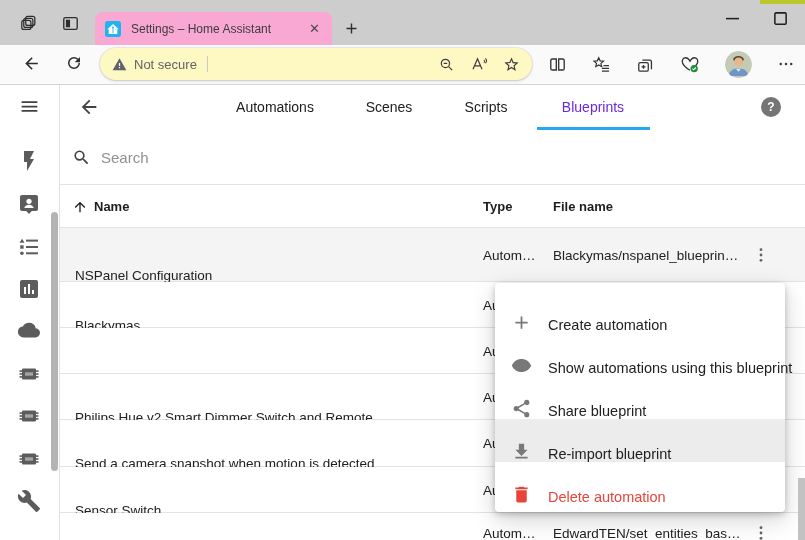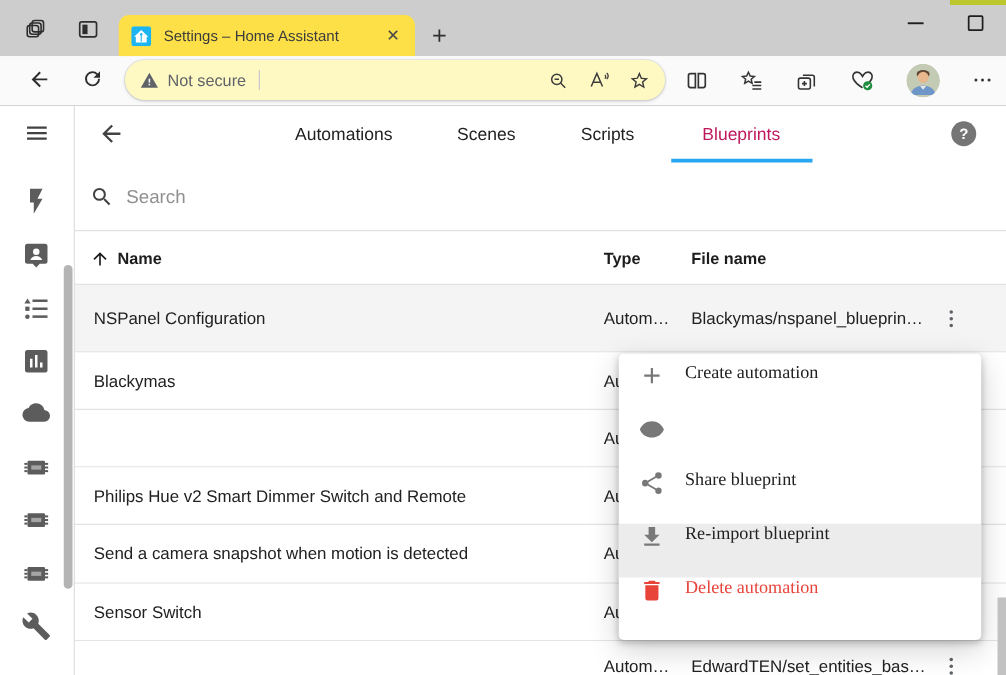--- a/index.html
+++ b/index.html
@@ -9,21 +9,21 @@
     font-family:"Liberation Sans","DejaVu Sans",sans-serif;
     background:#ffffff; -webkit-font-smoothing:antialiased;
   }
   svg { display:block; }
 
   
   .titlebar { position:absolute; left:0; top:0; width:805px; height:45px; background:#cdcdcd; }
   .green-sliver { position:absolute; left:760px; top:0; width:45px; height:4px; background:#bcc72e; }
   .tb-btn { position:absolute; display:flex; align-items:center; justify-content:center; color:#2e2e2e; }
   .browser-tab {
-    position:absolute; left:95px; top:12px; width:237px; height:33px; background:#fde047;
+    position:absolute; left:95px; top:12px; width:237px; height:33px; background:#f9a8d4;
     border-radius:8px 8px 0 0; display:flex; align-items:center; padding:0 10px;
   }
   .tab-title { font-size:12px; color:#3c3c3c; margin-left:10px; flex:1; white-space:nowrap; overflow:hidden; }
   .tab-close { color:#4a4a4a; font-size:13px; line-height:1; padding:2px; }
   .win-ctl { color:#1f1f1f; }
 
   
   .toolbar { position:absolute; left:0; top:45px; width:805px; height:40px; background:#fafafa; border-bottom:1px solid #d4d4d4; }
   .addr-pill {
     position:absolute; left:100px; top:48px; width:432px; height:32px; background:#fef9c3;
@@ -41,49 +41,49 @@
   
   .sidebar { position:absolute; left:0; top:85px; width:60px; height:455px; background:#fff; border-right:1px solid #e0e0e0; }
   .side-icon { position:absolute; left:17px; width:24px; height:24px; color:#5c5c5c; }
   .side-scrollthumb { position:absolute; left:51px; top:127px; width:7px; height:259px; background:#b4b4b4; border-radius:4px; }
 
   
   .ha-header { position:absolute; left:60px; top:85px; width:745px; height:45px; background:#fff; }
   .hamburger { position:absolute; left:19px; top:96px; width:21px; height:21px; color:#424242; }
   .ha-back { position:absolute; left:78px; top:96px; width:22px; height:22px; color:#424242; }
   .nav-tab { position:absolute; top:99px; transform:translateX(-50%); font-size:14px; font-weight:500; color:#212121; white-space:nowrap; }
-  .nav-tab.active { color:#be185d; }
+  .nav-tab.active { color:#6d28d9; }
   .tab-underline { position:absolute; left:537px; top:127px; width:113px; height:3px; background:#29a6f2; }
   .help-btn { position:absolute; left:761px; top:97px; width:20px; height:20px; border-radius:50%; background:#757575; color:#fff; display:flex; align-items:center; justify-content:center; font-size:12px; font-weight:bold; }
 
   
   .search-icon { position:absolute; left:72px; top:148px; width:19px; height:19px; color:#424242; }
   .search-input { position:absolute; left:99px; top:143px; width:420px; height:28px; border:none; outline:none; font-size:15px; color:#212121; font-family:inherit; background:transparent; }
   .search-input::placeholder { color:#909090; }
   .search-divider { position:absolute; left:60px; top:184px; width:745px; height:1px; background:#e2e2e2; }
 
   
   .col-head { position:absolute; top:199px; font-size:13px; font-weight:bold; color:#1d1d1d; }
   .sort-arrow { position:absolute; left:72px; top:199px; width:16px; height:16px; color:#1d1d1d; }
   .head-divider { position:absolute; left:60px; top:227px; width:745px; height:1px; background:#e2e2e2; }
 
   .row { position:absolute; left:60px; width:745px; border-bottom:1px solid #e3e3e3; background:#fff; }
   .row.selected { background:#f4f4f4; }
   .row .cell { position:absolute; top:50%; transform:translateY(-50%); font-size:13.5px; color:#212121; white-space:nowrap; }
-  .row .c-name { left:15px; }
+  .row .c-name { left:15px;margin-top:20px; }
   .row .c-type { left:423px; }
   .row .c-file { left:493px; }
   .row .kebab { position:absolute; right:34px; top:50%; transform:translateY(-50%); width:20px; height:20px; color:#5f6368; }
 
   
   .menu {
     position:absolute; left:495px; top:283px; width:290px; background:#fff; border-radius:4px;
     box-shadow:0 2px 6px rgba(0,0,0,.22), 0 8px 24px rgba(0,0,0,.18); padding:7px 0; z-index:5;
   }
-  .menu-item { height:43px; display:flex; align-items:flex-start; padding:0 16px;font-family:Liberation Serif, serif; }
+  .menu-item { height:43px; display:flex; align-items:flex-end; padding:0 16px; }
   .menu-item.hover { background:#ececec; }
   .menu-item .mi-icon { width:21px; height:21px; color:#787878; margin-right:16px; flex:none; }
   .menu-item .mi-label { font-size:14.5px; color:#212121; white-space:nowrap; }
   .menu-item.danger .mi-icon, .menu-item.danger .mi-label { color:#e8443a; }
 
   .main-scrollthumb { position:absolute; left:798px; top:478px; width:7px; height:62px; background:#c2c2c2; z-index:6; }
 </style>
 </head>
 <body>
 
@@ -386,20 +386,21 @@
         </svg>
     </span>
     <span class="mi-label">Create automation</span>
   </div>
   <div class="menu-item">
     <span class="mi-icon">
       <svg width="21" height="21" viewBox="0 0 24 24" fill="currentColor">
           <path d="M12 9a3 3 0 013 3 3 3 0 01-3 3 3 3 0 01-3-3 3 3 0 013-3m0-4.5c5 0 9.27 3.11 11 7.5-1.73 4.39-6 7.5-11 7.5S2.73 16.39 1 12c1.73-4.39 6-7.5 11-7.5z"></path>
         </svg>
     </span>
+    <span class="mi-label">Show automations using this blueprint</span>
   </div>
   <div class="menu-item">
     <span class="mi-icon">
       <svg width="21" height="21" viewBox="0 0 24 24" fill="currentColor">
           <path d="M18 16.08c-.76 0-1.44.3-1.96.77L8.91 12.7c.05-.23.09-.46.09-.7s-.04-.47-.09-.7l7.05-4.11c.54.5 1.25.81 2.04.81a3 3 0 003-3 3 3 0 00-3-3 3 3 0 00-3 3c0 .24.04.47.09.7L8.04 9.81C7.5 9.31 6.79 9 6 9a3 3 0 00-3 3 3 3 0 003 3c.79 0 1.5-.31 2.04-.81l7.12 4.16c-.05.21-.08.43-.08.65a2.92 2.92 0 002.92 2.92 2.92 2.92 0 002.92-2.92A2.92 2.92 0 0018 16.08z"></path>
         </svg>
     </span>
     <span class="mi-label">Share blueprint</span>
   </div>
   <div class="menu-item hover">

